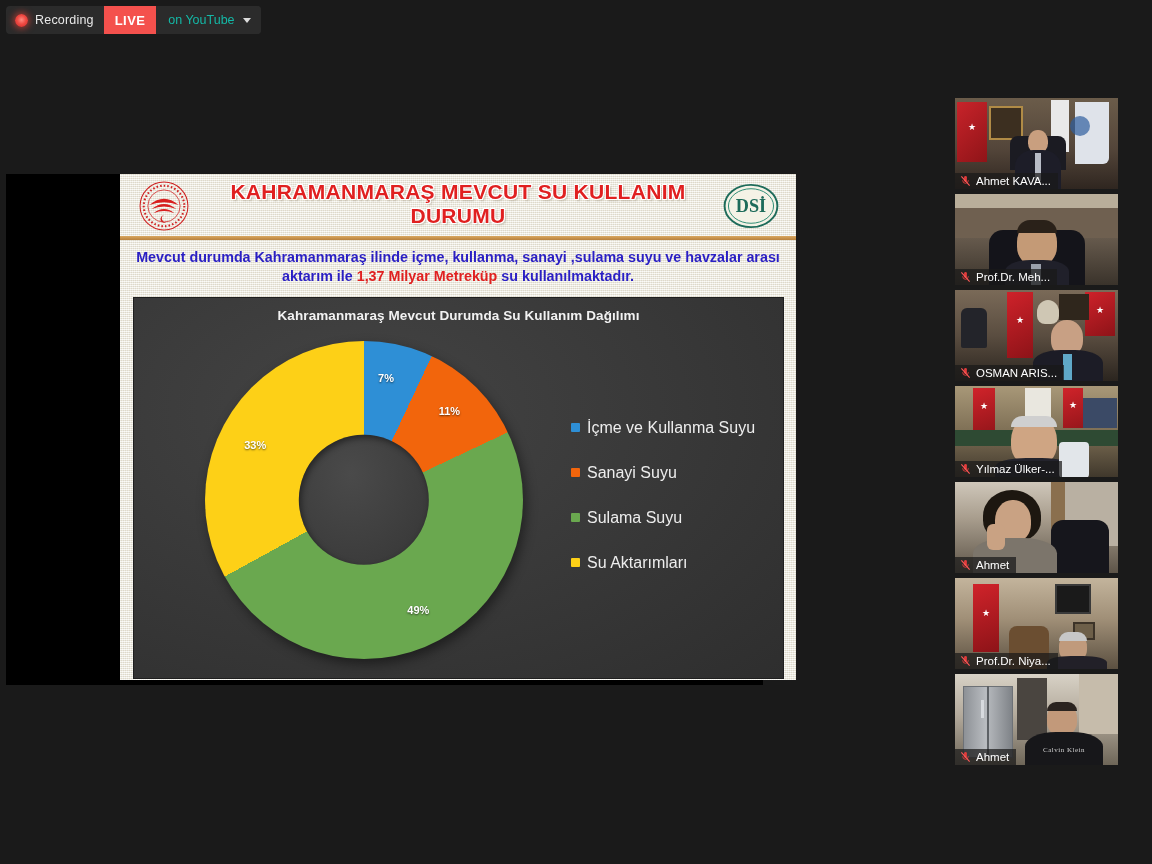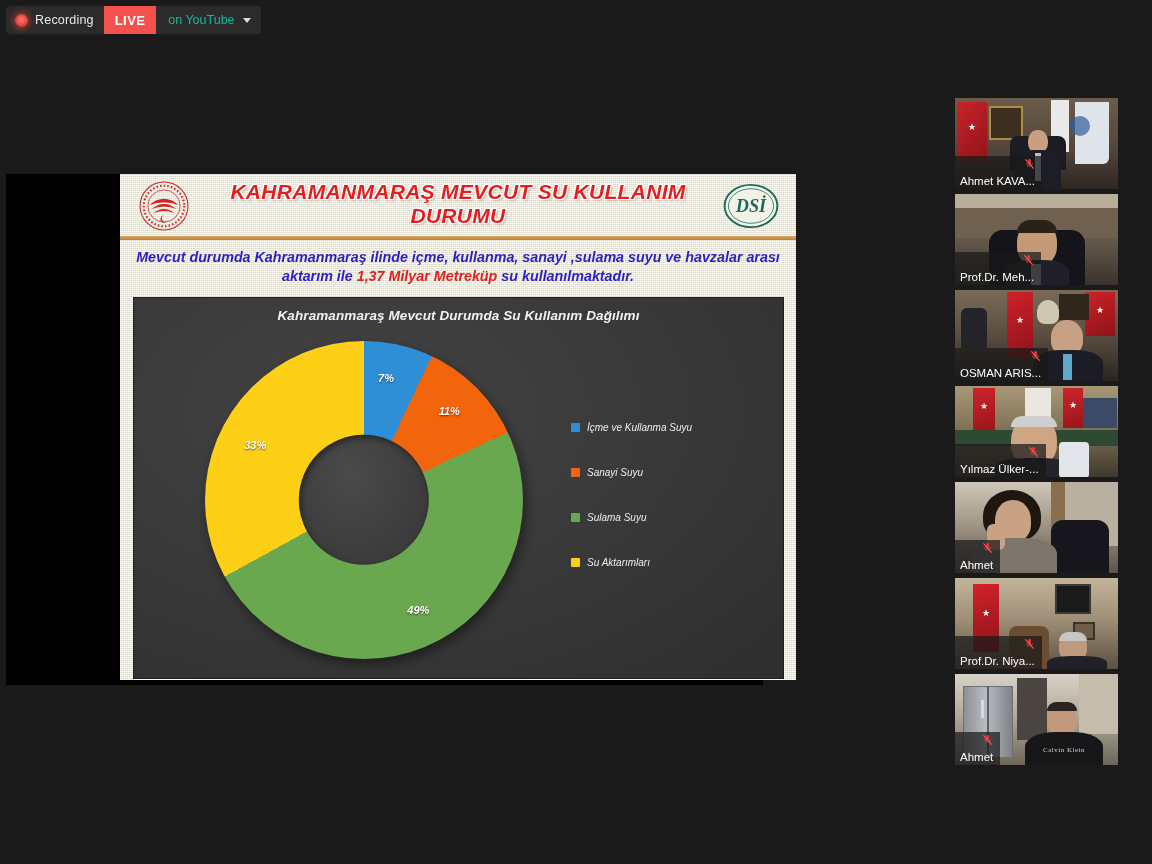--- a/index.html
+++ b/index.html
@@ -35,21 +35,20 @@
     display:flex; align-items:center; gap:8px; padding:0 10px 0 12px;
     background:#2b2b2b;
   }
   #yt-label { color:#14b8a6; font-size:12.5px; }
   .caret { width:0;height:0;border-left:4.5px solid transparent;border-right:4.5px solid transparent;border-top:5px solid #dcdcdc; }
 
   
   #screen-share {
     position:absolute; left:6px; top:174px; width:757px; height:511px;
     background:#000;
-    font-style:italic;
   }
 
   
   #slide {
     position:absolute; left:114px; top:0px; width:676px; height:506px;
     background:#efece0;
     background-image:
       repeating-linear-gradient(0deg, rgba(255,255,255,.55) 0 1px, rgba(195,190,170,.25) 1px 2px),
       repeating-linear-gradient(90deg, rgba(255,255,255,.5) 0 1px, rgba(195,190,170,.22) 1px 2px);
     overflow:hidden;
@@ -106,34 +105,34 @@
     position:absolute; color:#fff; font-weight:bold; font-size:11px;
     text-shadow:0 1px 2px rgba(0,0,0,.6);
   }
 
   
   #legend {
     position:absolute; left:438px; top:108px; width:200px;
   }
   .legend-row { display:flex; align-items:center; gap:7px; height:45px; }
   .swatch { width:9px; height:9px; flex:none; border-radius:1px; }
-  .legend-label { color:#ededed; font-size:10px; }
+  .legend-label { color:#ededed; font-size:16px; }
 
   
   #participants { position:absolute; left:955px; top:98px; width:163px; }
   .tile {
     position:relative; width:163px; height:91px; margin-bottom:5px;
     overflow:hidden; background:#111;
   }
   .tile-name {
     position:absolute; left:0; bottom:0; max-width:100%;
-    display:flex; align-items:flex-end; gap:5px;
+    display:flex; align-items:flex-start; gap:5px;
     padding:2px 7px 2px 5px;
     background:rgba(25,25,25,.72);
-    color:#fff; font-size:11.5px; white-space:nowrap;flex-direction:column;
+    color:#fff; font-size:11.5px; white-space:nowrap;
   }
   .mic-off { width:11px; height:12px; flex:none; }
   
   .sc { position:absolute; inset:0; }
   .flag-tr {
     position:absolute; background:#d8232a;
   }
   .flag-tr::after {
     content:"★"; position:absolute; color:#fff; font-size:9px;
     left:50%; top:42%; transform:translate(-50%,-50%);

